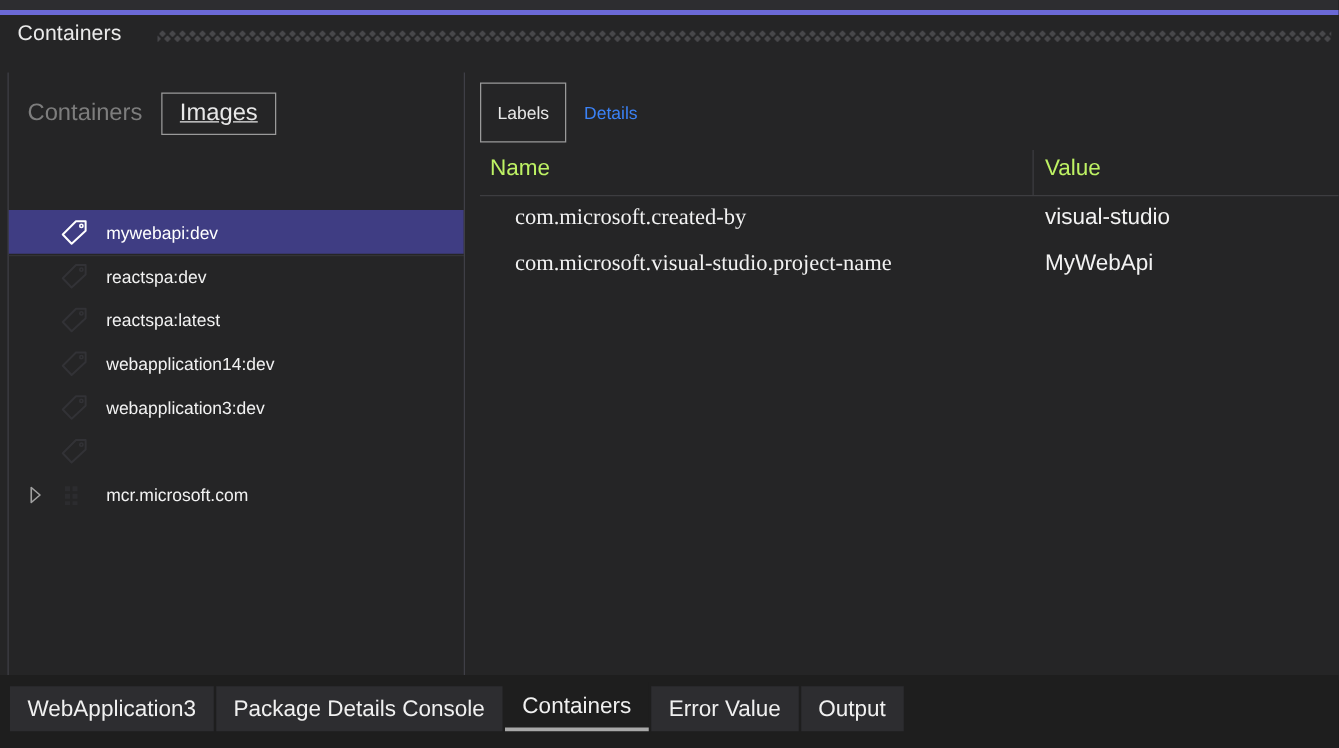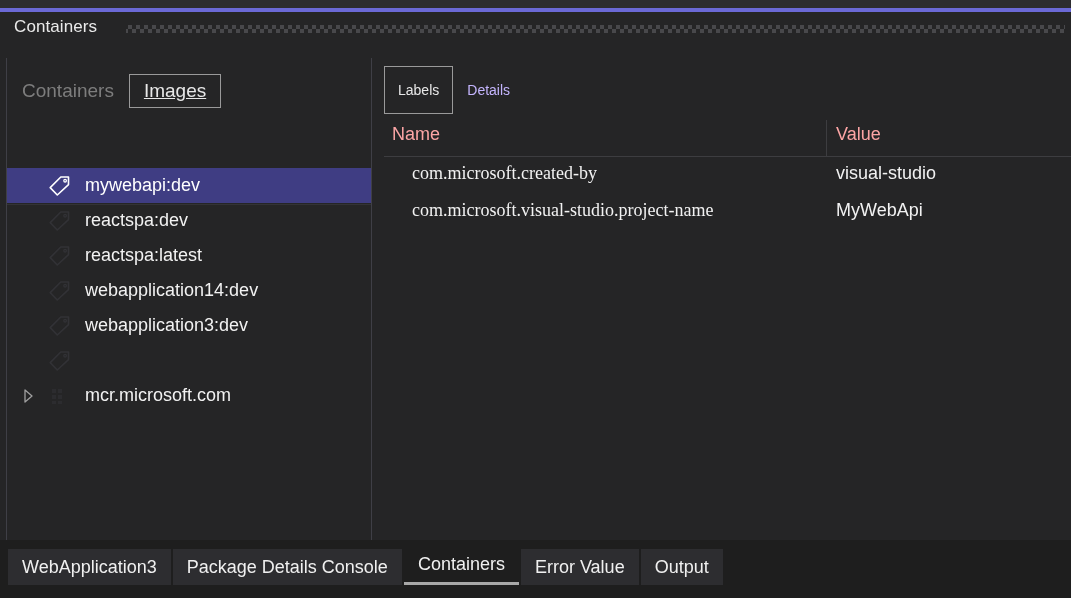--- a/index.html
+++ b/index.html
@@ -178,21 +178,21 @@
   }
   .row-icon {
     width: 36px;
     height: 35px;
     display: flex;
     align-items: center;
     justify-content: center;
     flex: 0 0 36px;
   }
   .row-label {
-    font-size: 18px;
+    font-size: 14px;
     color: #f2f2f2;
     white-space: nowrap;
     padding-left: 8px;
   }
   .tree-row.selected .row-label { color: #ffffff; }
 
   
   .splitter {
     position: absolute;
     left: 371px;
@@ -221,40 +221,40 @@
   .detail-tab {
     font-size: 14px;
     padding: 15px 13px;
     line-height: 1.15;
     border: 1px solid transparent;
     color: #e8e8e8;
     white-space: nowrap;
     cursor: default;
   }
   .detail-tab.focused { border: 1px solid #9a9a9a; }
-  .detail-tab.dim { color: #c4b5fd; }
+  .detail-tab.dim { color: #3b82f6; }
 
   
   .grid {
     position: absolute;
     left: 6px;
     top: 62px;
     right: 0;
     bottom: 0;
   }
   .grid-head {
     position: relative;
     height: 36px;
     border-bottom: 1px solid #3d3d40;
   }
   .col-name, .col-value {
     position: absolute;
     top: 4px;
     font-size: 18px;
-    color: #fca5a5;
+    color: #bef264;
     white-space: nowrap;
     cursor: default;
   }
   .col-name { left: 8px; }
   .col-value { left: 452px; }
   .col-divider {
     position: absolute;
     left: 442px;
     top: 0;
     width: 1px;

